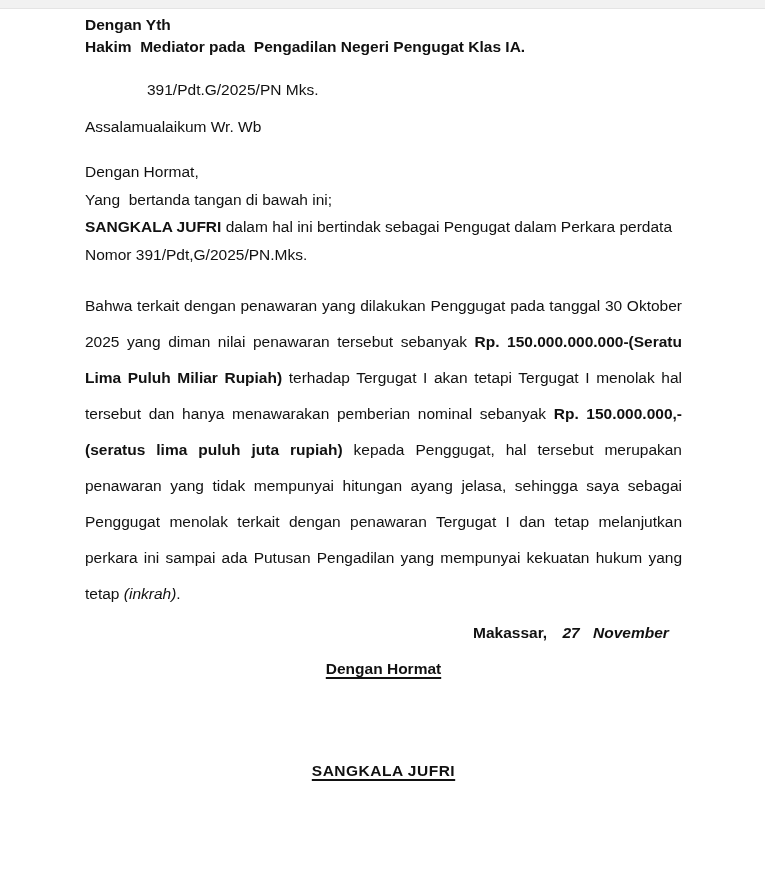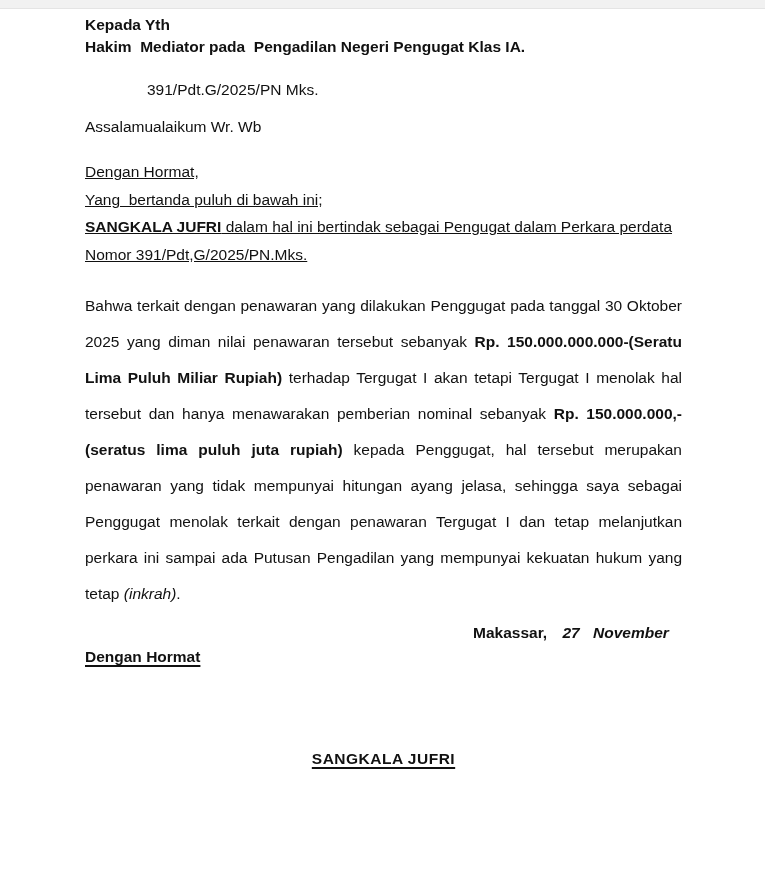--- a/index.html
+++ b/index.html
@@ -22,68 +22,69 @@
   .bold{font-weight:bold;}
   .italic{font-style:italic;}
   .underline{text-decoration:underline;text-decoration-thickness:2px;text-underline-offset:3px;}
   .pre{white-space:pre-wrap;}
 
   .recipient-block{margin-top:6px;}
   .recipient-block2{margin-top:22px;}
   .subject-block{margin-top:20px;line-height:24px;}
   .subject-line2{padding-left:62px;}
   .salutation{margin-top:14px;}
-  .opening-block{margin-top:20px;line-height:27.5px;text-decoration:underline;}
+  .opening-block{margin-top:20px;line-height:27.5px;}
   .body-par{
     margin:20px 0 0 0;
     line-height:36px;
     text-align:justify;
   }
   .date-block{
     margin-top:8px;
     margin-left:372px;
     width:225px;
     line-height:25px;
     font-weight:bold;
   }
   .date-line1{padding-left:16px;word-spacing:9px;white-space:nowrap;}
   .date-dm{margin-left:2px;}
   .closing-block{
-    text-align:left;
+    margin-top:12px;
+    text-align:center;
     line-height:23px;
   }
   .signature{
     margin-top:80px;
     text-align:center;
     letter-spacing:0.5px;
   }
 </style>
 </head>
 <body>
 
 <div class="page">
   <div class="top-strip"></div>
 
   <div class="content">
 
     <div class="recipient-block">
-      <div class="bold pre">Kepada Yth</div>
+      <div class="bold pre">Dengan Yth</div>
       <div class="bold pre">Hakim  Mediator pada  Pengadilan Negeri Pengugat Klas IA.</div>
     </div>
 
 
     <div class="subject-block">
       <div class="subject-line2 pre">391/Pdt.G/2025/PN Mks.</div>
     </div>
 
     <div class="salutation pre">Assalamualaikum Wr. Wb</div>
 
     <div class="opening-block">
       <div class="pre">Dengan Hormat,</div>
-      <div class="pre">Yang  bertanda puluh di bawah ini;</div>
+      <div class="pre">Yang  bertanda tangan di bawah ini;</div>
       <div><span class="bold">SANGKALA JUFRI</span><span> dalam hal ini bertindak sebagai Pengugat dalam Perkara perdata Nomor 391/Pdt,G/2025/PN.Mks.</span></div>
     </div>
 
     <p class="body-par"><span>Bahwa terkait dengan penawaran yang dilakukan Penggugat pada tanggal 30 Oktober 2025 yang diman nilai penawaran tersebut sebanyak </span><span class="bold">Rp. 150.000.000.000-(Seratu Lima Puluh Miliar Rupiah)</span><span> terhadap Tergugat I akan tetapi  Tergugat I menolak hal tersebut dan hanya menawarakan pemberian nominal sebanyak </span><span class="bold">Rp. 150.000.000,- (seratus lima puluh juta rupiah)</span><span> kepada Penggugat, hal tersebut merupakan penawaran yang tidak mempunyai hitungan ayang jelasa, sehingga saya sebagai Penggugat menolak terkait dengan penawaran Tergugat I dan tetap melanjutkan perkara ini sampai ada Putusan Pengadilan yang mempunyai kekuatan hukum yang tetap </span><span class="italic">(inkrah)</span><span>.</span></p>
 
     <div class="date-block">
       <div class="date-line1"><span class="bold">Makassar,</span> <span class="bold italic date-dm">27 November</span></div>
     </div>
 
     <div class="closing-block">

